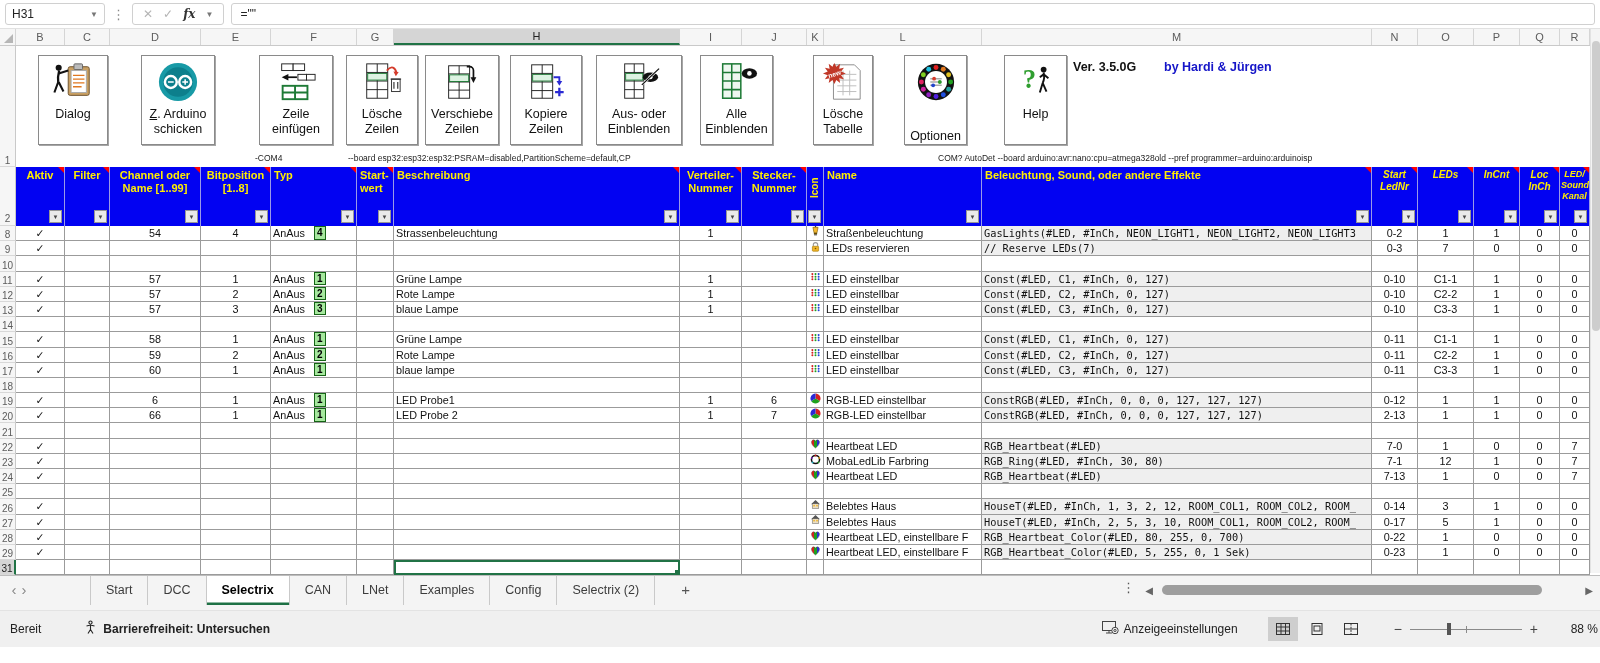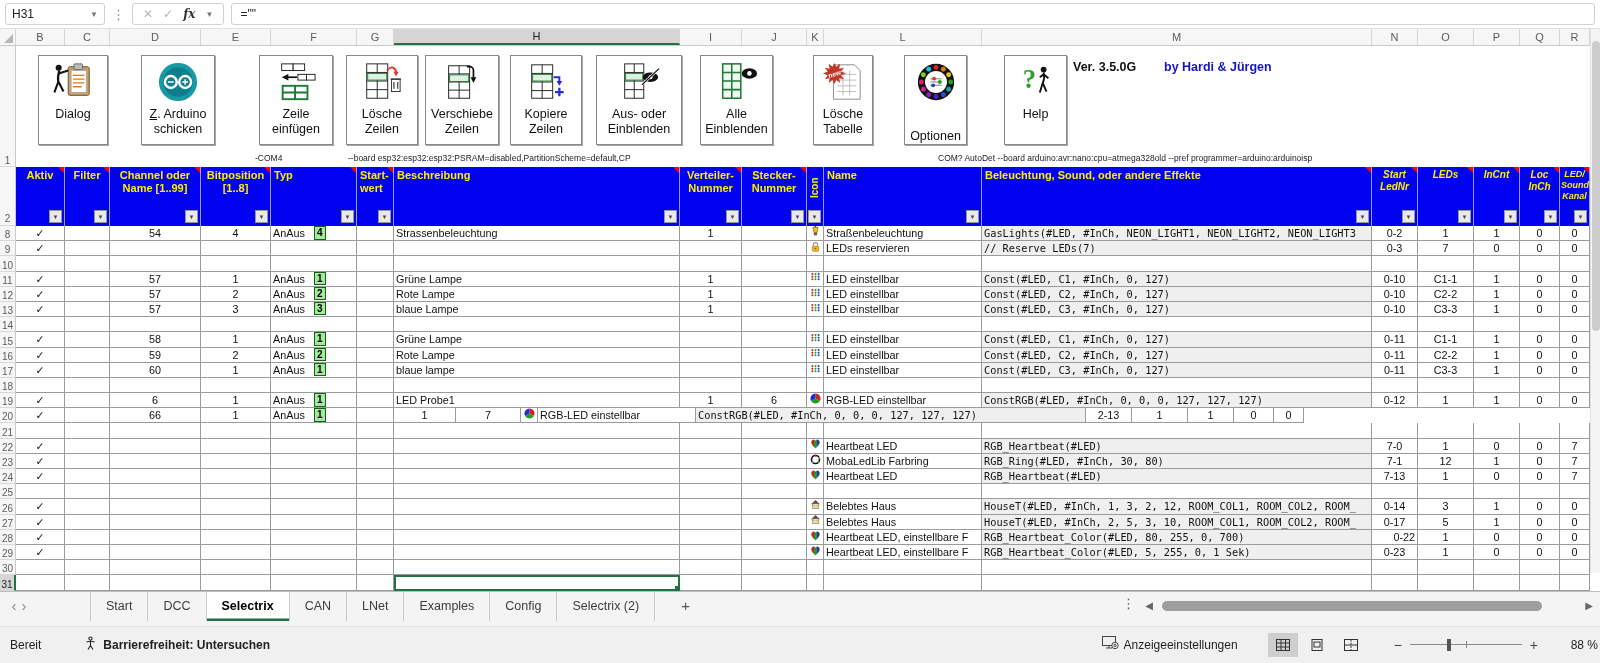--- a/index.html
+++ b/index.html
@@ -789,20 +789,21 @@
         <div class="dcell center" style="width: 30px;">0</div>
       </div>
       <div class="drow">
         <div class="rownum">20</div>
         <div class="dcell center" style="width: 49px;">✓</div>
         <div class="dcell center" style="width: 45px;"></div>
         <div class="dcell center" style="width: 91px;">66</div>
         <div class="dcell center" style="width: 70px;">1</div>
         <div class="dcell" style="width: 86px;"><span>AnAus</span><span class="gbox">1</span></div>
         <div class="dcell center" style="width: 37px;"></div>
+        <div class="dcell" style="width: 286px;">LED Probe 2</div>
         <div class="dcell center" style="width: 62px;">1</div>
         <div class="dcell center" style="width: 65px;">7</div>
         <div class="dcell iconcell" style="width: 17px;">
           <span><svg viewBox="0 0 12 12" width="11" height="11">
               <path d="M6 6L6 0.5A5.5 5.5 0 0 1 10.76 8.75z" fill="#d42020"></path>
               <path d="M6 6L10.76 8.75A5.5 5.5 0 0 1 1.24 8.75z" fill="#1ea01e"></path>
               <path d="M6 6L1.24 8.75A5.5 5.5 0 0 1 6 0.5z" fill="#2a2ad4"></path>
             </svg></span>
         </div>
         <div class="dcell" style="width: 158px;">RGB-LED einstellbar</div>
@@ -1025,21 +1026,21 @@
                   <stop offset="0.67" stop-color="#1ea01e"></stop>
                   <stop offset="0.67" stop-color="#2a2ad4"></stop>
                   <stop offset="1" stop-color="#2a2ad4"></stop>
                 </linearGradient>
               </defs>
               <path d="M6 11C1.2 7.4.6 3.6 3 2.3 4.6 1.4 6 2.8 6 4c0-1.2 1.4-2.6 3-1.7 2.4 1.3 1.8 5.1-3 8.7z" fill="url(#mllheart)" stroke="#444" stroke-width="0.4"></path>
             </svg></span>
         </div>
         <div class="dcell" style="width: 158px;">Heartbeat LED, einstellbare F</div>
         <div class="dcell mono shaded" style="width: 390px;">RGB_Heartbeat_Color(#LED, 80, 255, 0, 700)</div>
-        <div class="dcell center" style="width: 46px; text-align: right;">0-22</div>
+        <div class="dcell center" style="width: 46px;">0-22</div>
         <div class="dcell center" style="width: 56px;">1</div>
         <div class="dcell center" style="width: 46px;">0</div>
         <div class="dcell center" style="width: 40px;">0</div>
         <div class="dcell center" style="width: 30px;">0</div>
       </div>
       <div class="drow">
         <div class="rownum">29</div>
         <div class="dcell center" style="width: 49px;">✓</div>
         <div class="dcell center" style="width: 45px;"></div>
         <div class="dcell center" style="width: 91px;"></div>
@@ -1064,40 +1065,20 @@
               <path d="M6 11C1.2 7.4.6 3.6 3 2.3 4.6 1.4 6 2.8 6 4c0-1.2 1.4-2.6 3-1.7 2.4 1.3 1.8 5.1-3 8.7z" fill="url(#mllheart)" stroke="#444" stroke-width="0.4"></path>
             </svg></span>
         </div>
         <div class="dcell" style="width: 158px;">Heartbeat LED, einstellbare F</div>
         <div class="dcell mono shaded" style="width: 390px;">RGB_Heartbeat_Color(#LED, 5, 255, 0, 1 Sek)</div>
         <div class="dcell center" style="width: 46px;">0-23</div>
         <div class="dcell center" style="width: 56px;">1</div>
         <div class="dcell center" style="width: 46px;">0</div>
         <div class="dcell center" style="width: 40px;">0</div>
         <div class="dcell center" style="width: 30px;">0</div>
-      </div>
-      <div class="drow">
-        <div class="rownum">30</div>
-        <div class="dcell center" style="width: 49px;"></div>
-        <div class="dcell center" style="width: 45px;"></div>
-        <div class="dcell center" style="width: 91px;"></div>
-        <div class="dcell center" style="width: 70px;"></div>
-        <div class="dcell" style="width: 86px;"></div>
-        <div class="dcell center" style="width: 37px;"></div>
-        <div class="dcell" style="width: 286px;"></div>
-        <div class="dcell center" style="width: 62px;"></div>
-        <div class="dcell center" style="width: 65px;"></div>
-        <div class="dcell iconcell" style="width: 17px;"></div>
-        <div class="dcell" style="width: 158px;"></div>
-        <div class="dcell mono" style="width: 390px;"></div>
-        <div class="dcell center" style="width: 46px;"></div>
-        <div class="dcell center" style="width: 56px;"></div>
-        <div class="dcell center" style="width: 46px;"></div>
-        <div class="dcell center" style="width: 40px;"></div>
-        <div class="dcell center" style="width: 30px;"></div>
       </div>
       <div class="drow">
         <div class="rownum active">31</div>
         <div class="dcell center" style="width: 49px;"></div>
         <div class="dcell center" style="width: 45px;"></div>
         <div class="dcell center" style="width: 91px;"></div>
         <div class="dcell center" style="width: 70px;"></div>
         <div class="dcell" style="width: 86px;"></div>
         <div class="dcell center" style="width: 37px;"></div>
         <div class="dcell sel" style="width: 286px;"></div>

